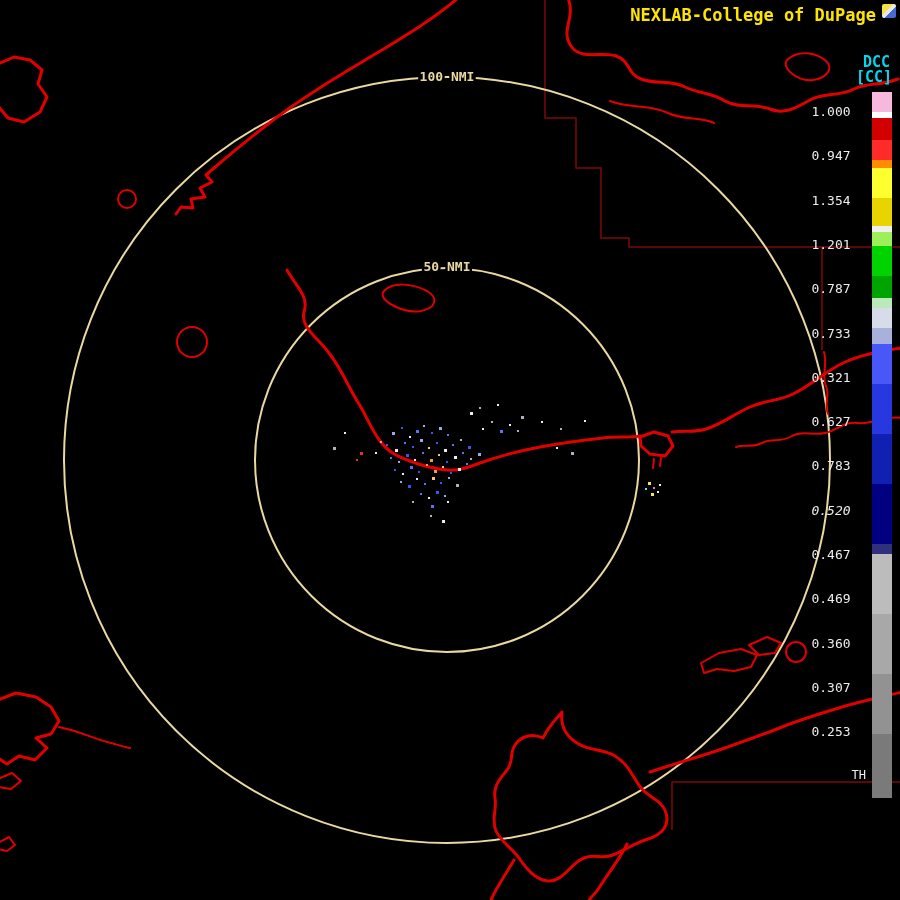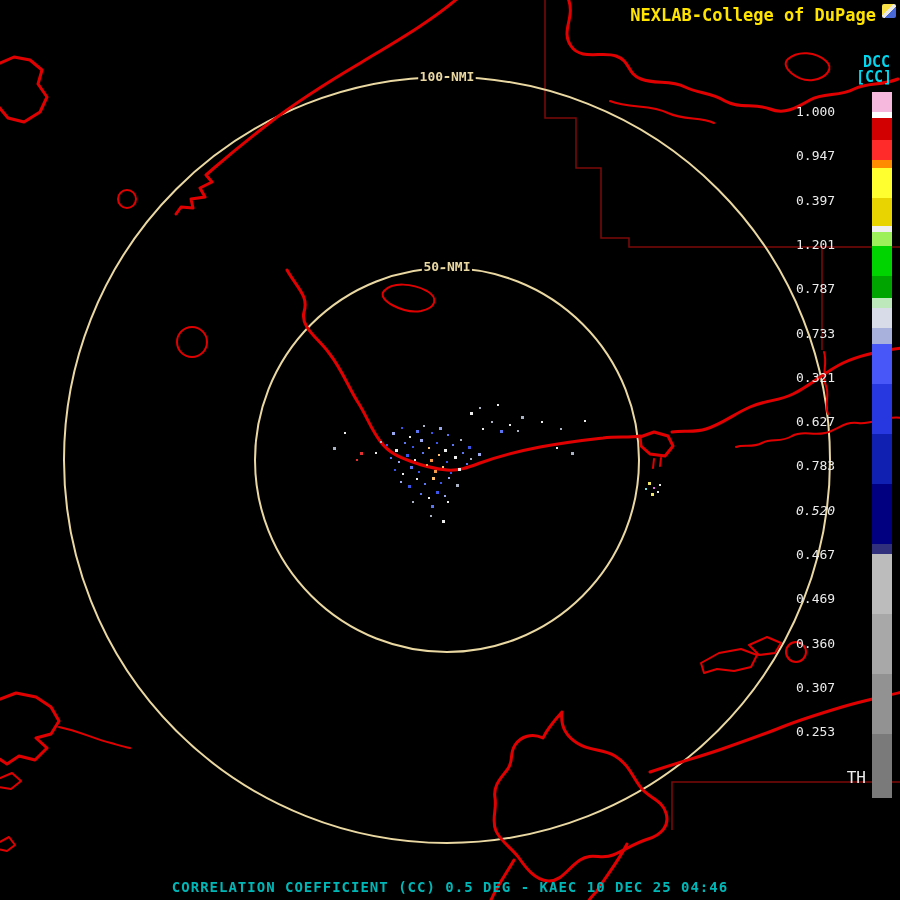--- a/index.html
+++ b/index.html
@@ -25,26 +25,26 @@
     position:absolute;top:4px;right:4px;width:14px;height:14px;border-radius:2px;
     background:linear-gradient(135deg,#f8e048 0 40%,#e8e8e8 40% 60%,#4868d8 60% 100%);
   }
   .legend-label{position:absolute;color:var(--legend_label,#00d8f0);font-size:15px;font-weight:bold;}
   .legend-label.dcc{top:53px;right:10px;}
   .legend-label.cc{top:68px;right:8px;}
   .colorbar{position:absolute;left:872px;top:92px;width:20px;}
   .colorbar div{width:20px;}
   .ticks{position:absolute;inset:0;pointer-events:none;}
   .tick{
-    position:absolute;right:34px;width:70px;text-align:left;
+    position:absolute;right:34px;width:70px;text-align:center;
     color:var(--tick_text,#ececec);font-size:13px;
   }
   .th-label{
     position:absolute;right:34px;top:768px;width:70px;text-align:right;
-    color:var(--tick_text,#ececec);font-size:16px;
+    color:var(--tick_text,#ececec);font-size:12px;
   }
   .caption{
     position:absolute;left:0;right:0;top:879px;text-align:center;
     color:var(--caption,#00b7b7);font-size:14px;font-weight:bold;letter-spacing:1px;
     white-space:nowrap;
   }
 </style>
 </head>
 <body>
 
@@ -210,30 +210,29 @@
       <div style="height: 60px; background: rgb(0, 0, 128);"></div>
       <div style="height: 10px; background: rgb(48, 48, 124);"></div>
       <div style="height: 60px; background: rgb(188, 188, 188);"></div>
       <div style="height: 60px; background: rgb(168, 168, 168);"></div>
       <div style="height: 60px; background: rgb(146, 146, 146);"></div>
       <div style="height: 64px; background: rgb(122, 122, 122);"></div>
     </div>
   <div class="ticks">
       <span class="tick" style="top: 104px;">1.000</span>
       <span class="tick" style="top: 148.3px;">0.947</span>
-      <span class="tick" style="top: 192.6px;">0.397</span>
+      <span class="tick" style="top: 192.6px;">1.354</span>
       <span class="tick" style="top: 236.9px;">1.201</span>
       <span class="tick" style="top: 281.2px;">0.787</span>
       <span class="tick" style="top: 325.5px;">0.733</span>
       <span class="tick" style="top: 369.8px;">0.321</span>
       <span class="tick" style="top: 414.1px;">0.627</span>
       <span class="tick" style="top: 458.4px;">0.783</span>
       <span class="tick" style="top: 502.7px; font-style: italic;">0.520</span>
       <span class="tick" style="top: 547px;">0.467</span>
       <span class="tick" style="top: 591.3px;">0.469</span>
       <span class="tick" style="top: 635.6px;">0.360</span>
       <span class="tick" style="top: 679.9px;">0.307</span>
       <span class="tick" style="top: 724.2px;">0.253</span>
     </div>
   <div class="th-label">TH</div>
 
-  <div class="caption">CORRELATION COEFFICIENT (CC) 0.5 DEG - KAEC 10 DEC 25 04:46</div>
 </div>
 
 </body></html>

